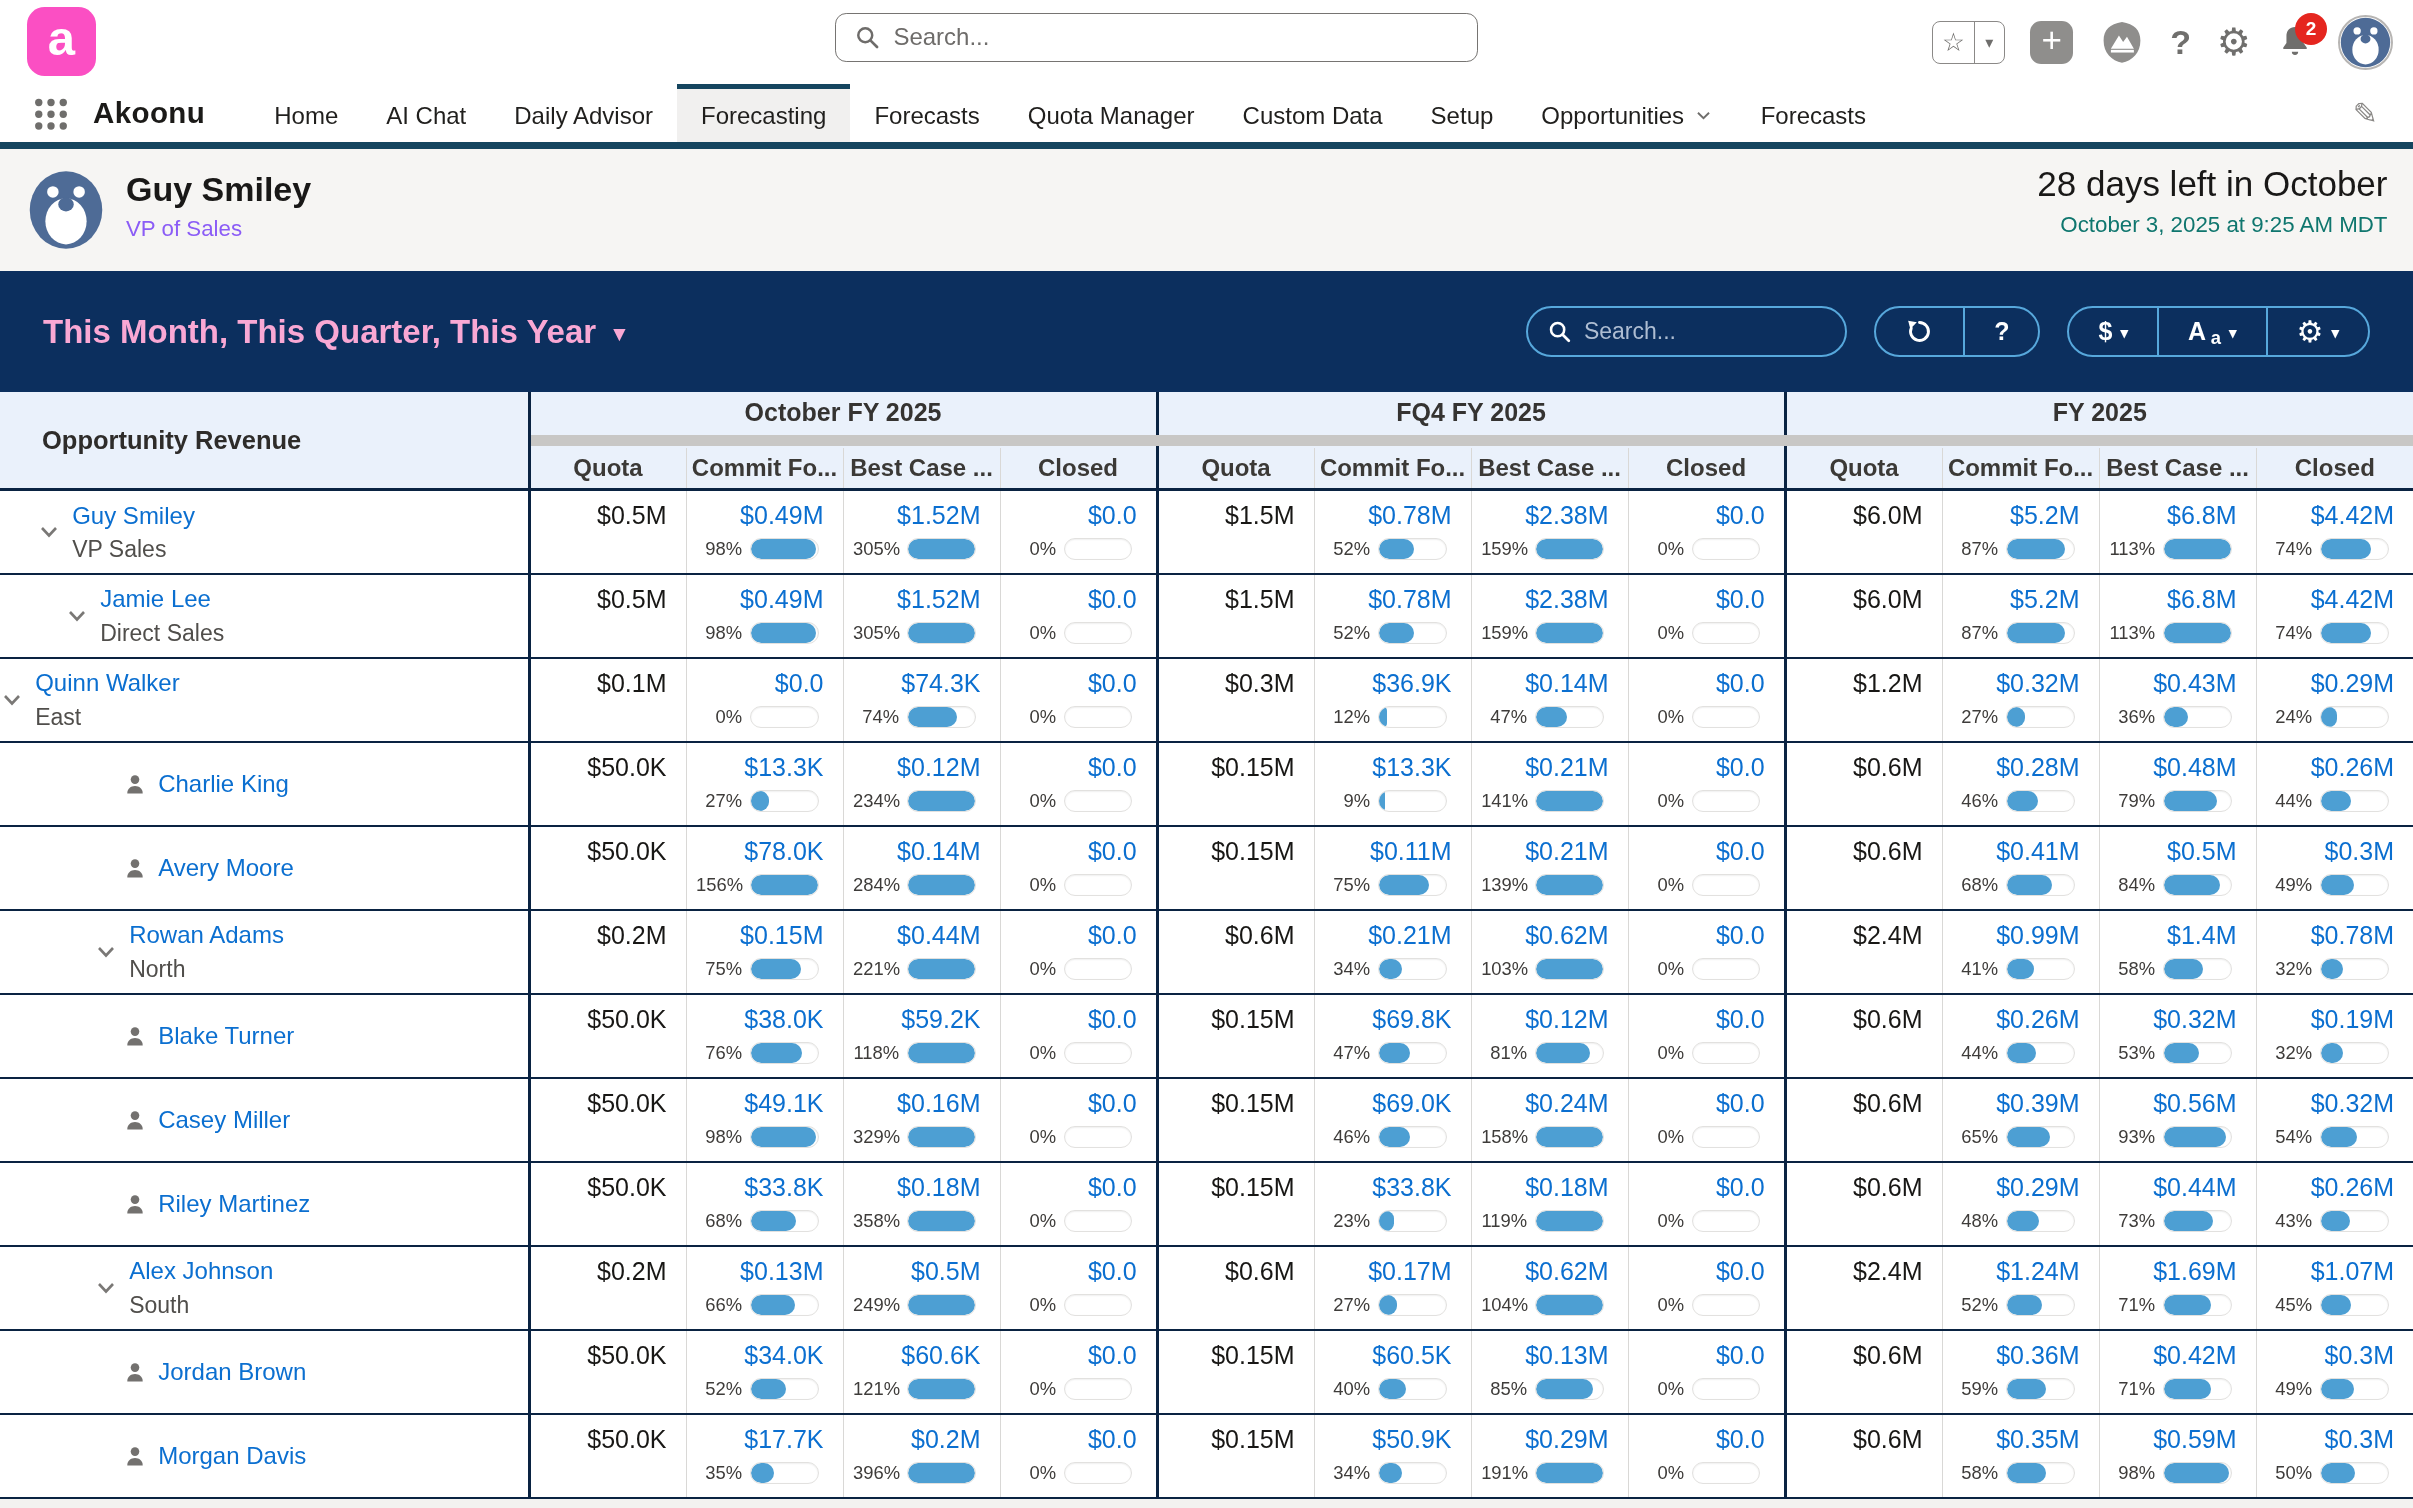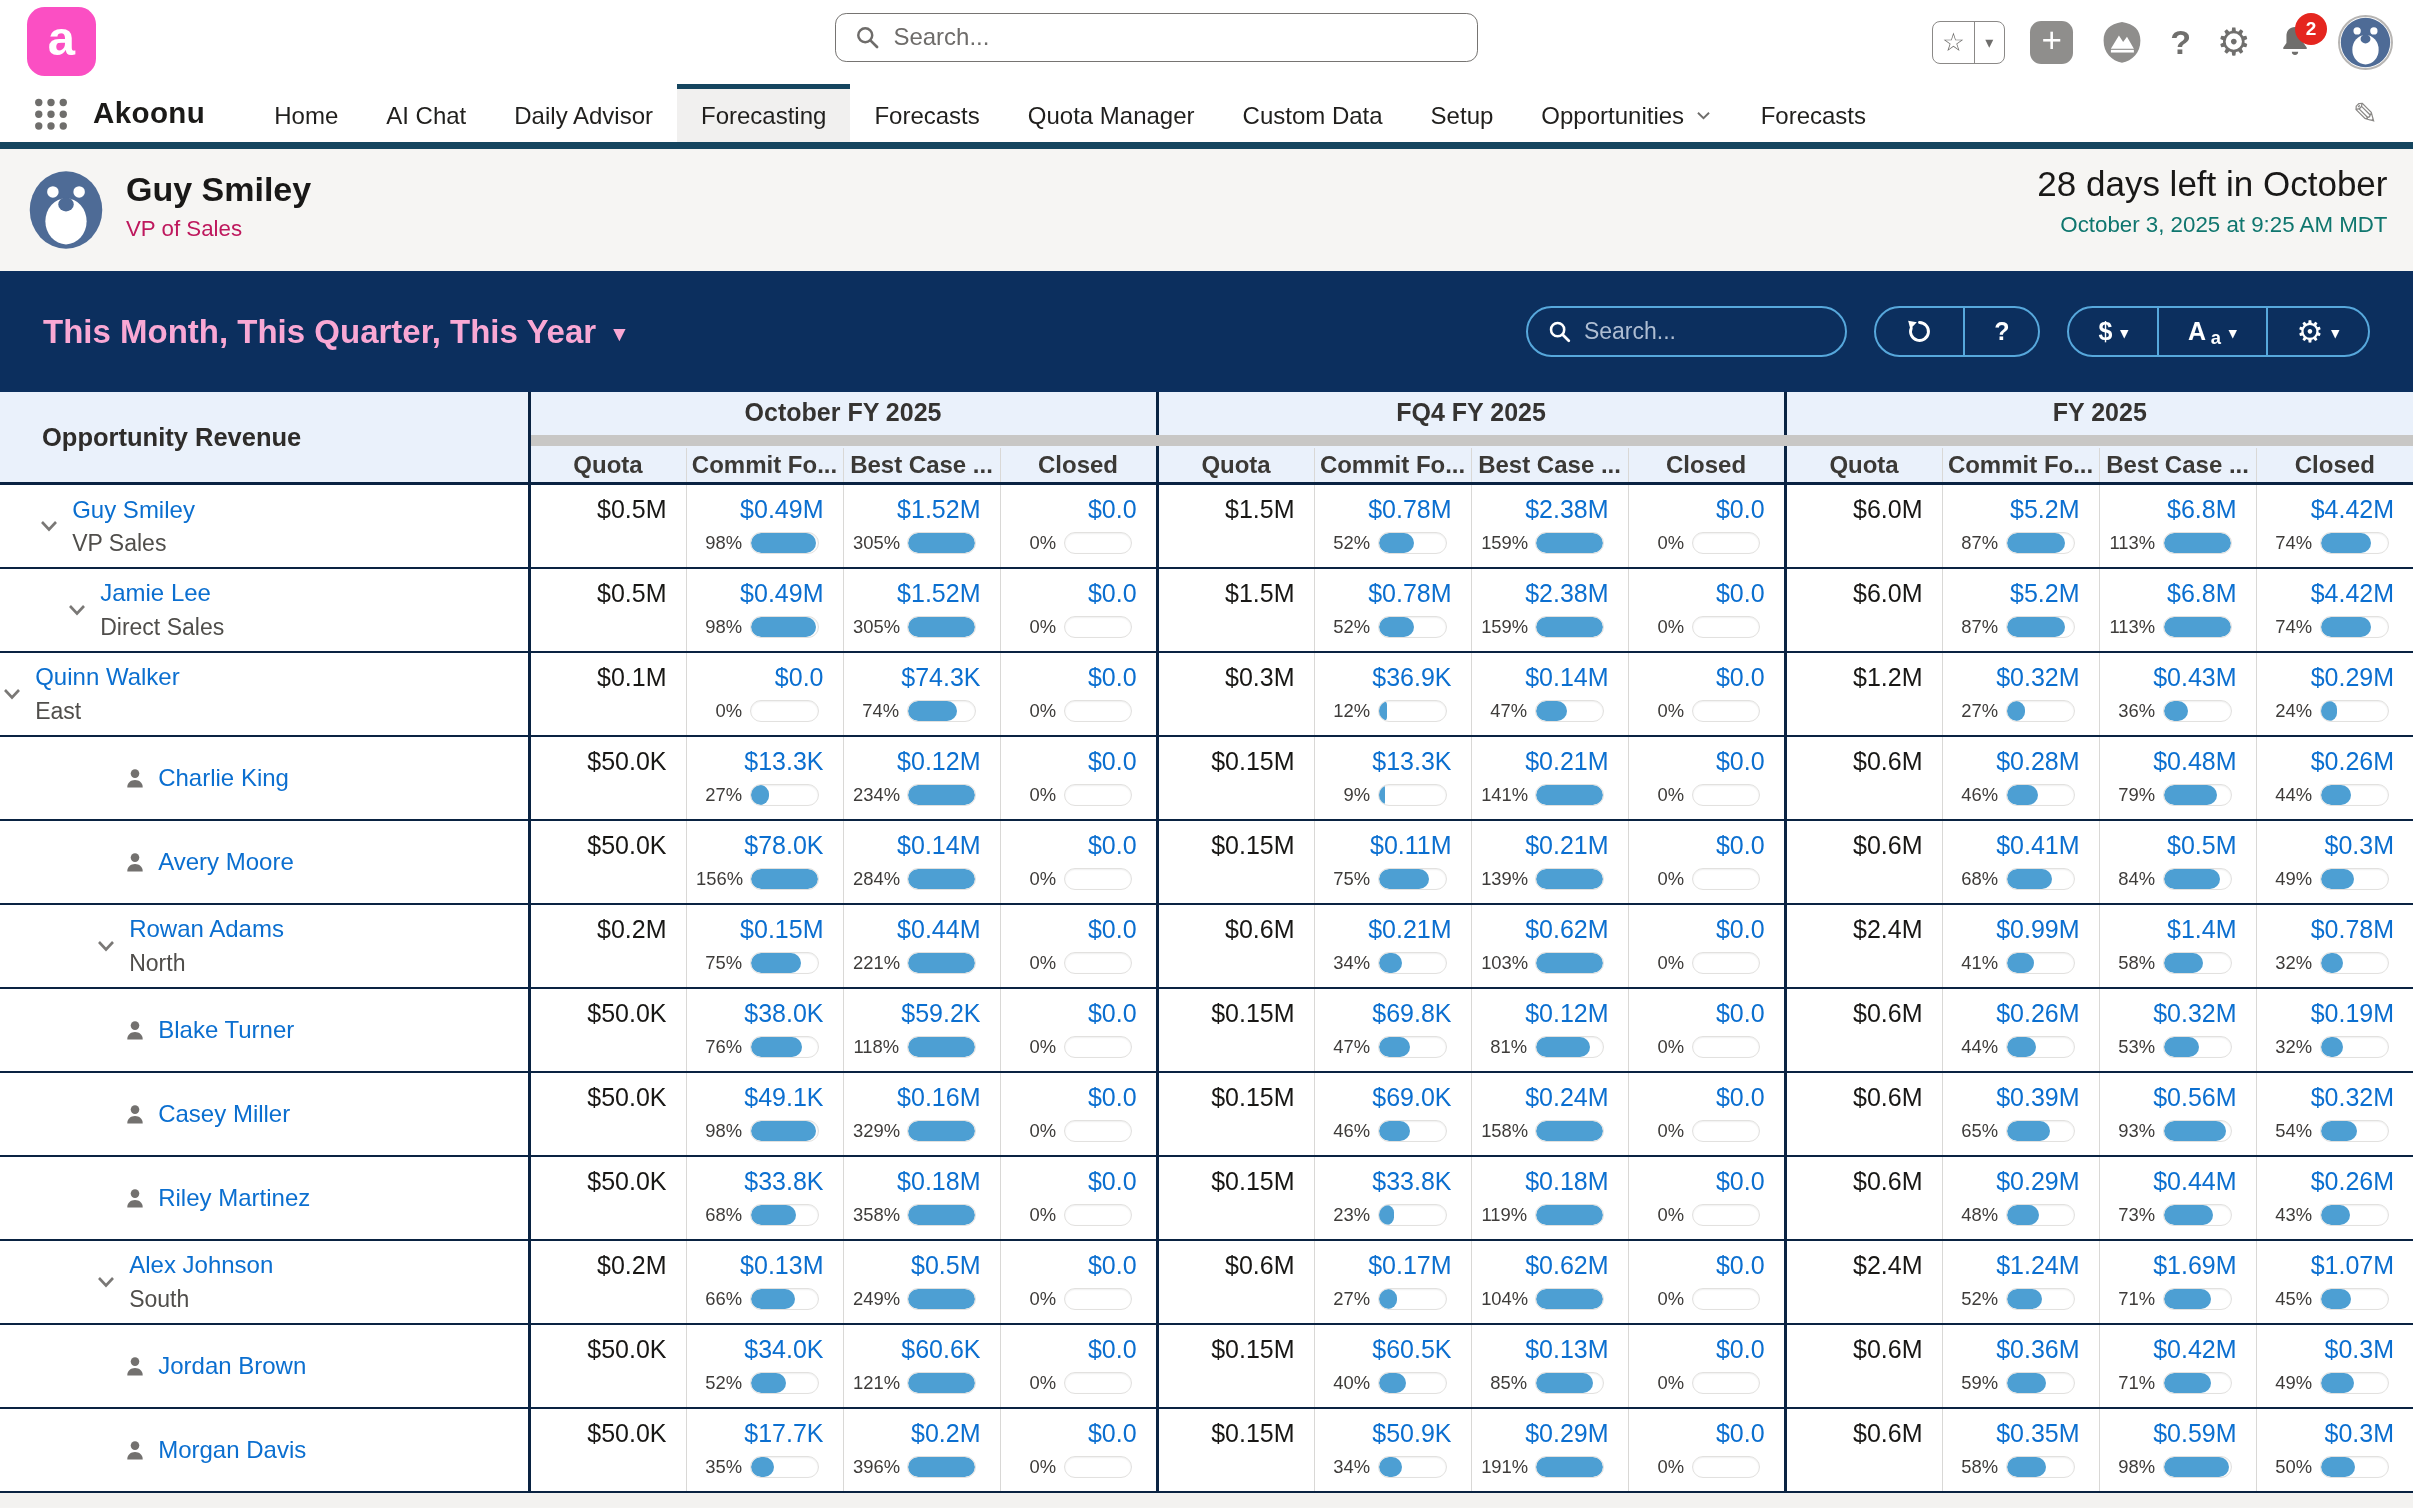--- a/index.html
+++ b/index.html
@@ -44,21 +44,21 @@
     color:#201f1d; border-top:5.6px solid transparent; cursor:pointer; }
   .nav-tab.active { background:#f1f0ef; border-top-color:#15455f; }
   .nav-edit { margin-left:auto; display:flex; align-items:center; padding-right:35px;
     color:#8a8886; font-size:30px; }
   .nav-divider { height:7.2px; background:#15455f; }
 
   
   .banner { height:122px; background:#f6f5f3; position:relative; }
   .avatar-lg { position:absolute; left:25.5px; top:21px; width:80px; height:80px; border-radius:50%; }
   .banner-name { position:absolute; left:126px; top:21px; font-size:34px; font-weight:bold; color:#191817; }
-  .banner-role { position:absolute; left:126px; top:67px; font-size:22.3px; color:#be185d; }
+  .banner-role { position:absolute; left:126px; top:67px; font-size:22.3px; color:#8b5cf6; }
   .banner-right { position:absolute; right:25.5px; top:14.4px; text-align:right; }
   .banner-days { font-size:35px; color:#191817; }
   .banner-time { font-size:22.3px; color:#0f766e; margin-top:8px; }
 
   
   .toolbar { height:121px; background:#0c2f5e; display:flex; align-items:center; padding:0 43px; }
   .scope { display:flex; align-items:center; gap:12.8px; color:#f9a8d4; font-size:33px; font-weight:bold; }
   .scope .caret { font-size:21px; padding-top:4.8px; }
   .tb-right { margin-left:auto; display:flex; align-items:center; gap:27px; }
   .tb-search { width:321px; height:51px; border:2px solid #57a8dc; border-radius:25.5px;
@@ -77,21 +77,21 @@
   
   table.fc { width:2413px; border-collapse:collapse; table-layout:fixed; background:#fff; }
   col.c-name { width:529px; }
   col.c-val { width:157px; }
   thead th { background:#eaf1fb; }
   .corner-th { text-align:left; padding-left:42px; font-size:25.5px; font-weight:bold; color:#2e2c2a;
     border-right:3.2px solid #0a2342; border-bottom:3.2px solid #0a2342; }
   .group-th { height:42px; font-size:25px; font-weight:bold; color:#353331; text-align:center; }
   .g-sep { border-right:3.2px solid #0a2342; }
   .strip-th { height:12.8px; background:#c8c7c5; border-top:2.4px solid #eaf1fb; border-bottom:2.4px solid #eaf1fb; }
-  .sub-th { height:37px; font-size:24px; font-weight:bold; color:#3b3936; text-align:center;
+  .sub-th { height:43px; font-size:24px; font-weight:bold; color:#3b3936; text-align:center;
     border-right:1.2px solid #d9d8d6; border-bottom:3.2px solid #0a2342; }
   .sub-th.g-end { border-right:3.2px solid #0a2342; }
   .sub-th.last { border-right:none; }
 
   tbody tr { height:84px; border-bottom:2.8px solid #0a2342; }
   td.name-cell { border-right:3.2px solid #0a2342; vertical-align:middle; }
   .row-head { display:flex; align-items:center; gap:11.2px; }
   .row-text { display:flex; flex-direction:column; gap:6.4px; }
   a.row-name { color:#0b6fd0; font-size:24px; text-decoration:none; font-weight:500; cursor:pointer; }
   .row-sub { color:#504e4b; font-size:23px; }

